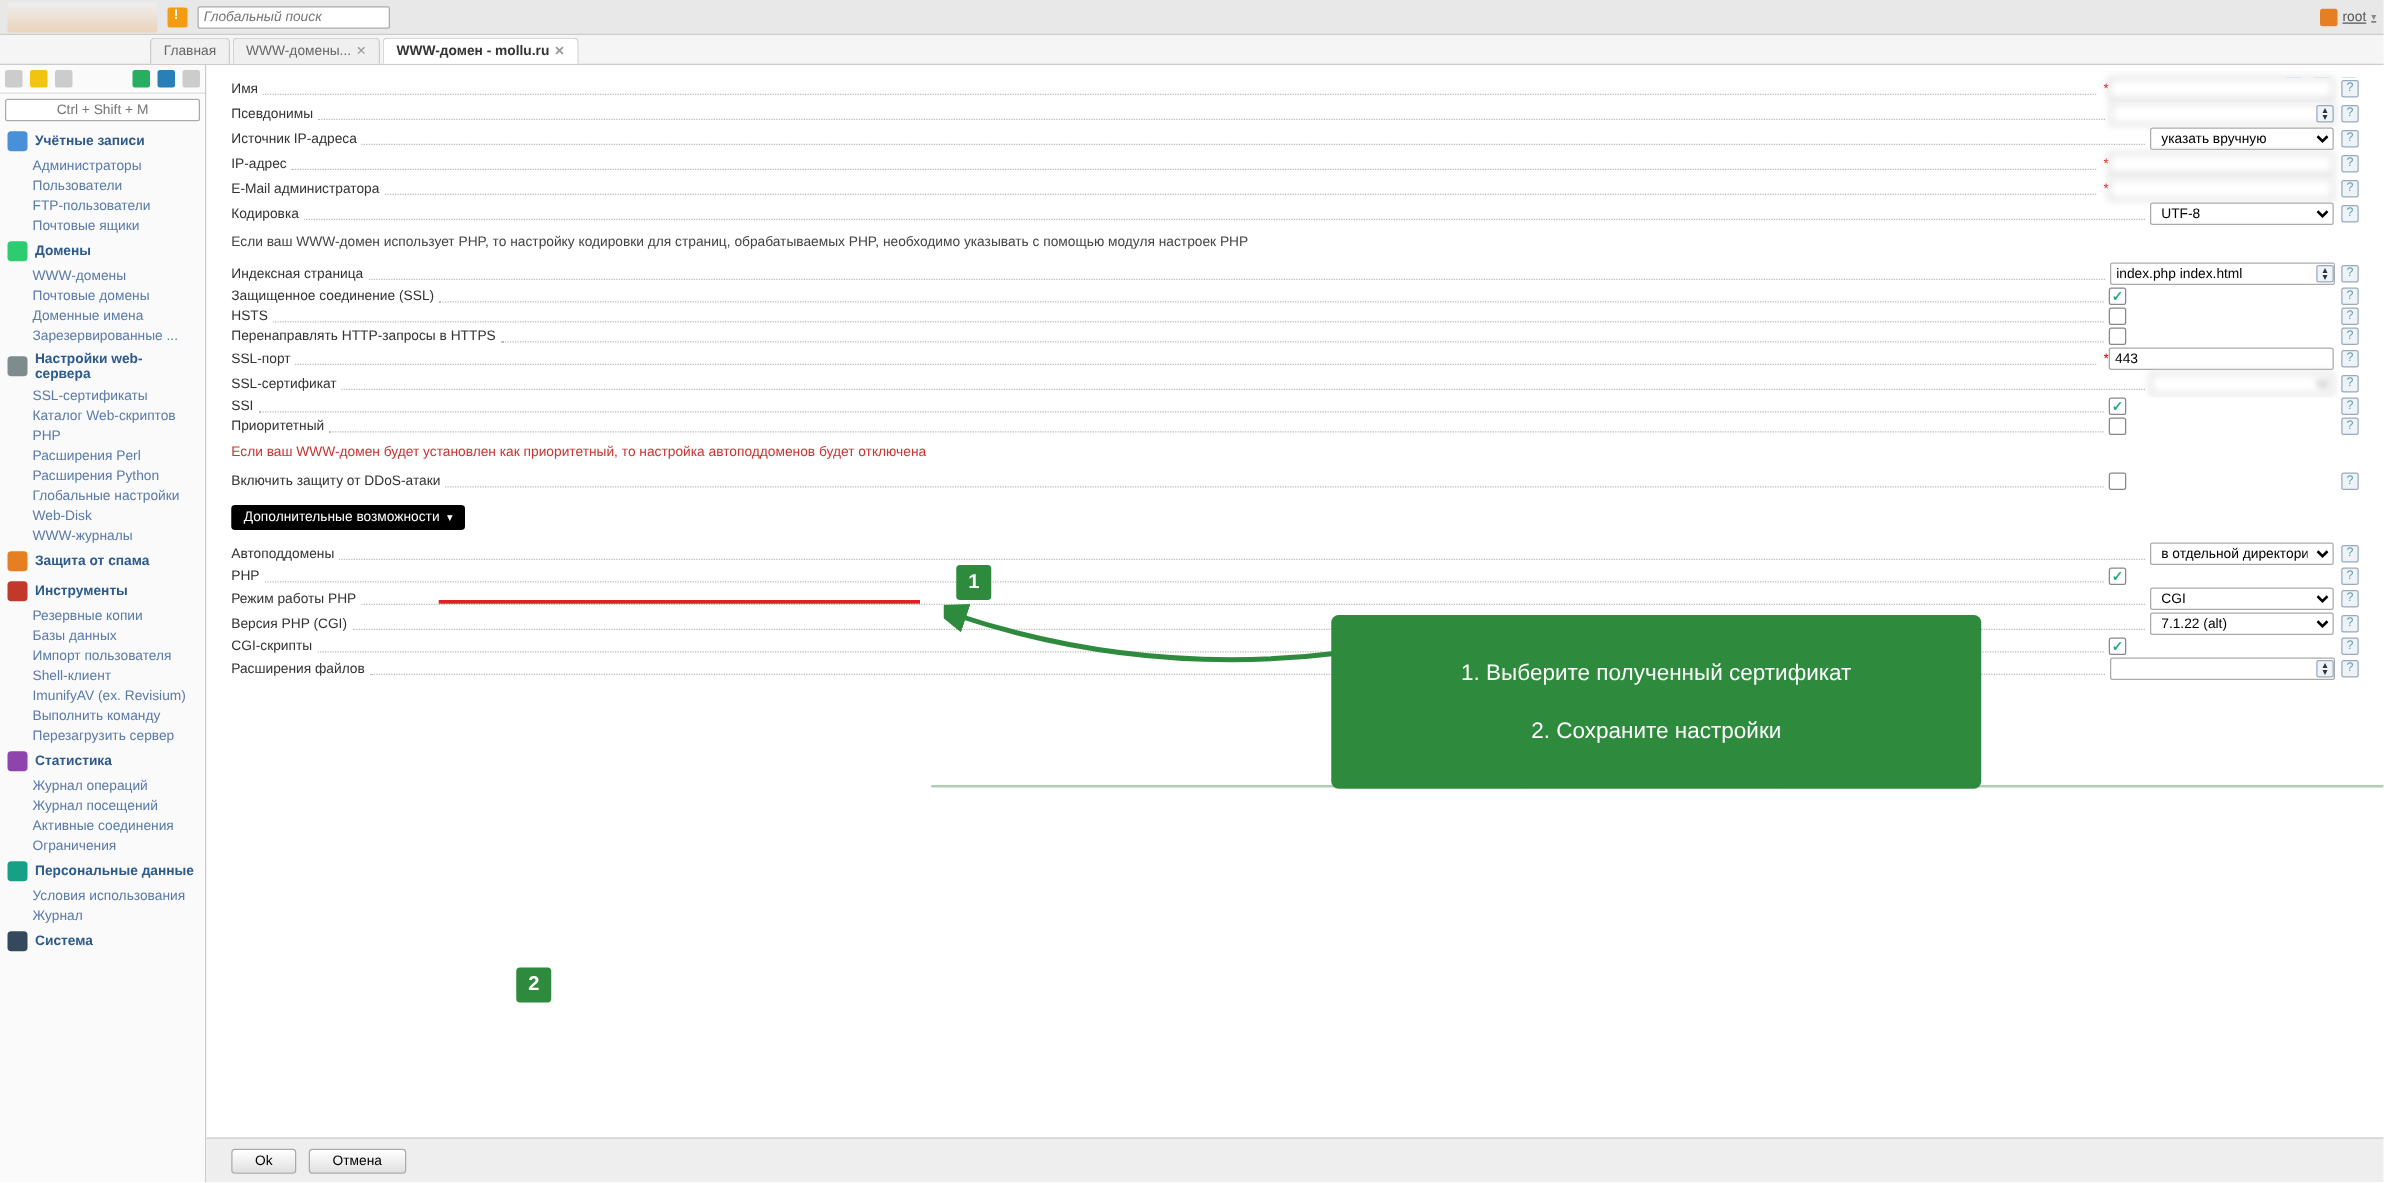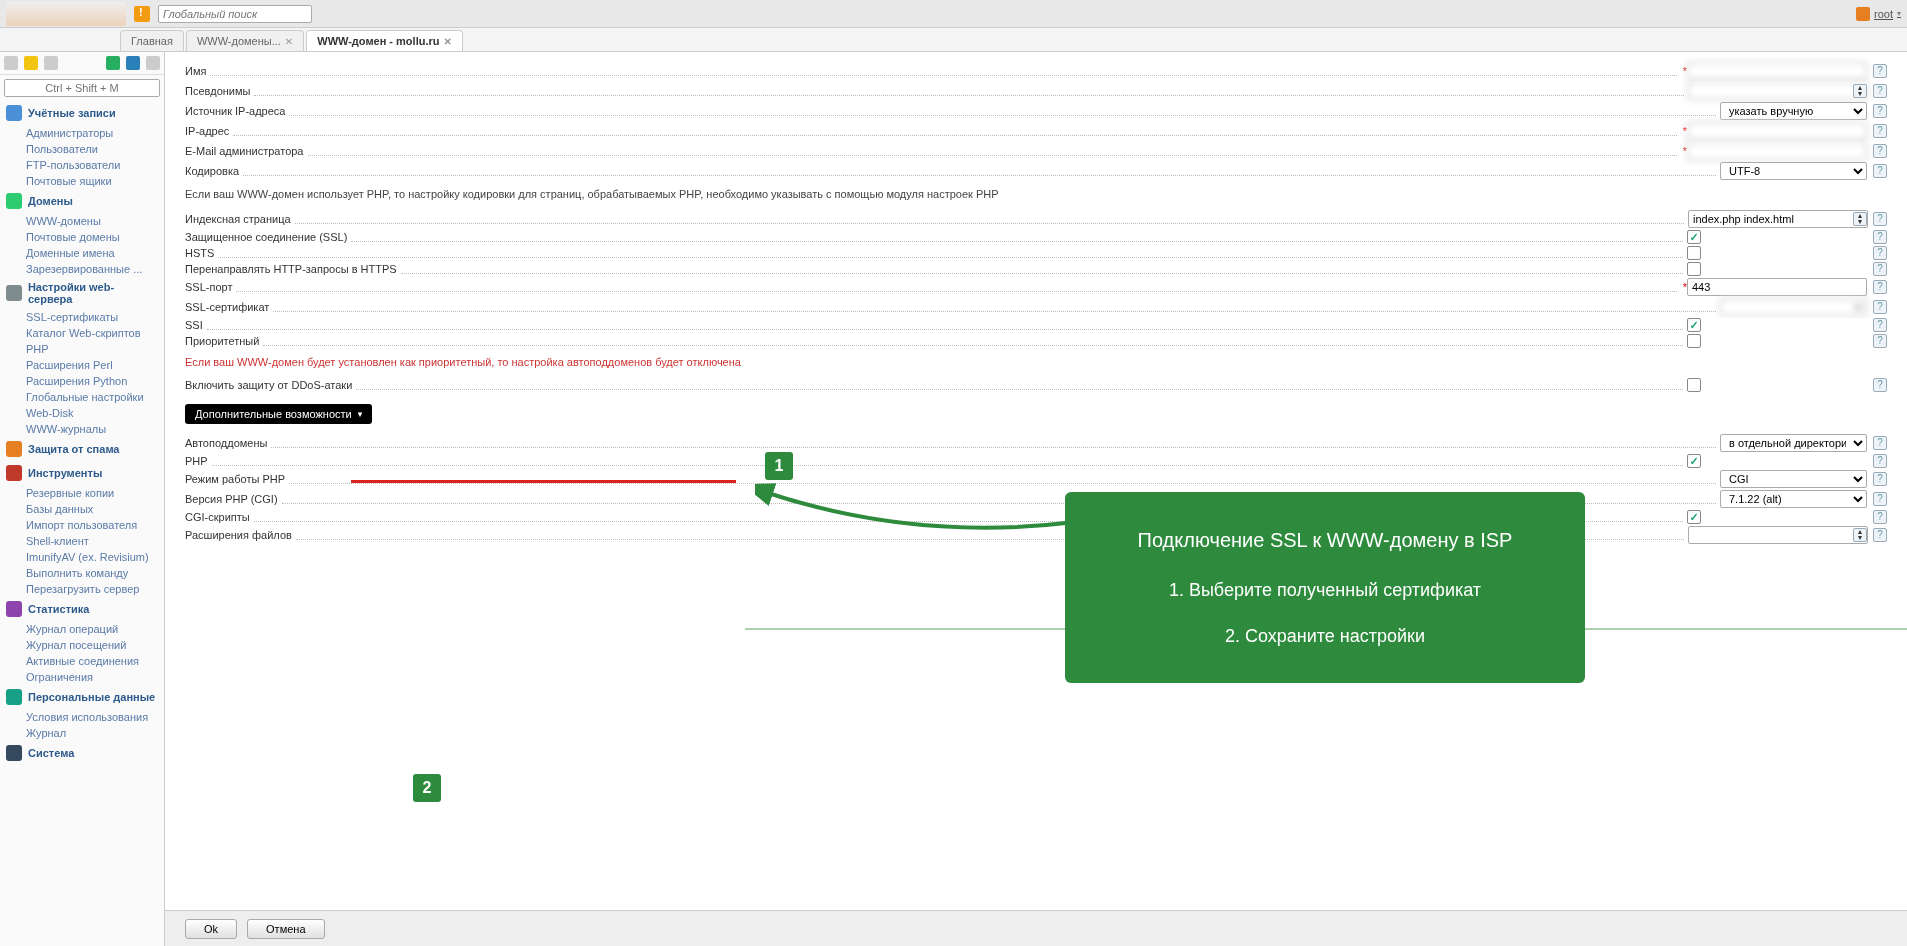--- a/index.html
+++ b/index.html
@@ -423,21 +423,20 @@
     <defs>
           <marker id="ah" markerWidth="10" markerHeight="10" refX="2" refY="3" orient="auto">
             <path d="M0,0 L0,6 L8,3 z" fill="#2e8b3d"></path>
           </marker>
         </defs>
     <path d="M320,60 Q160,80 10,30" stroke="#2e8b3d" stroke-width="4" fill="none" marker-end="url(#ah)"></path>
   </svg>
 
   
   <div class="callout" style="left:900px; top:440px; width:520px;">
-    <h3>Подключение SSL к WWW-домену в ISP</h3>
     <div>1. Выберите полученный сертификат</div>
     <div style="margin-top:14px;text-align:center;">2. Сохраните настройки</div>
   </div>
 
   <div class="divider-line"></div>
 
   
   <div class="footer">
     <button class="btn">Ok</button>
     <button class="btn">Отмена</button>

